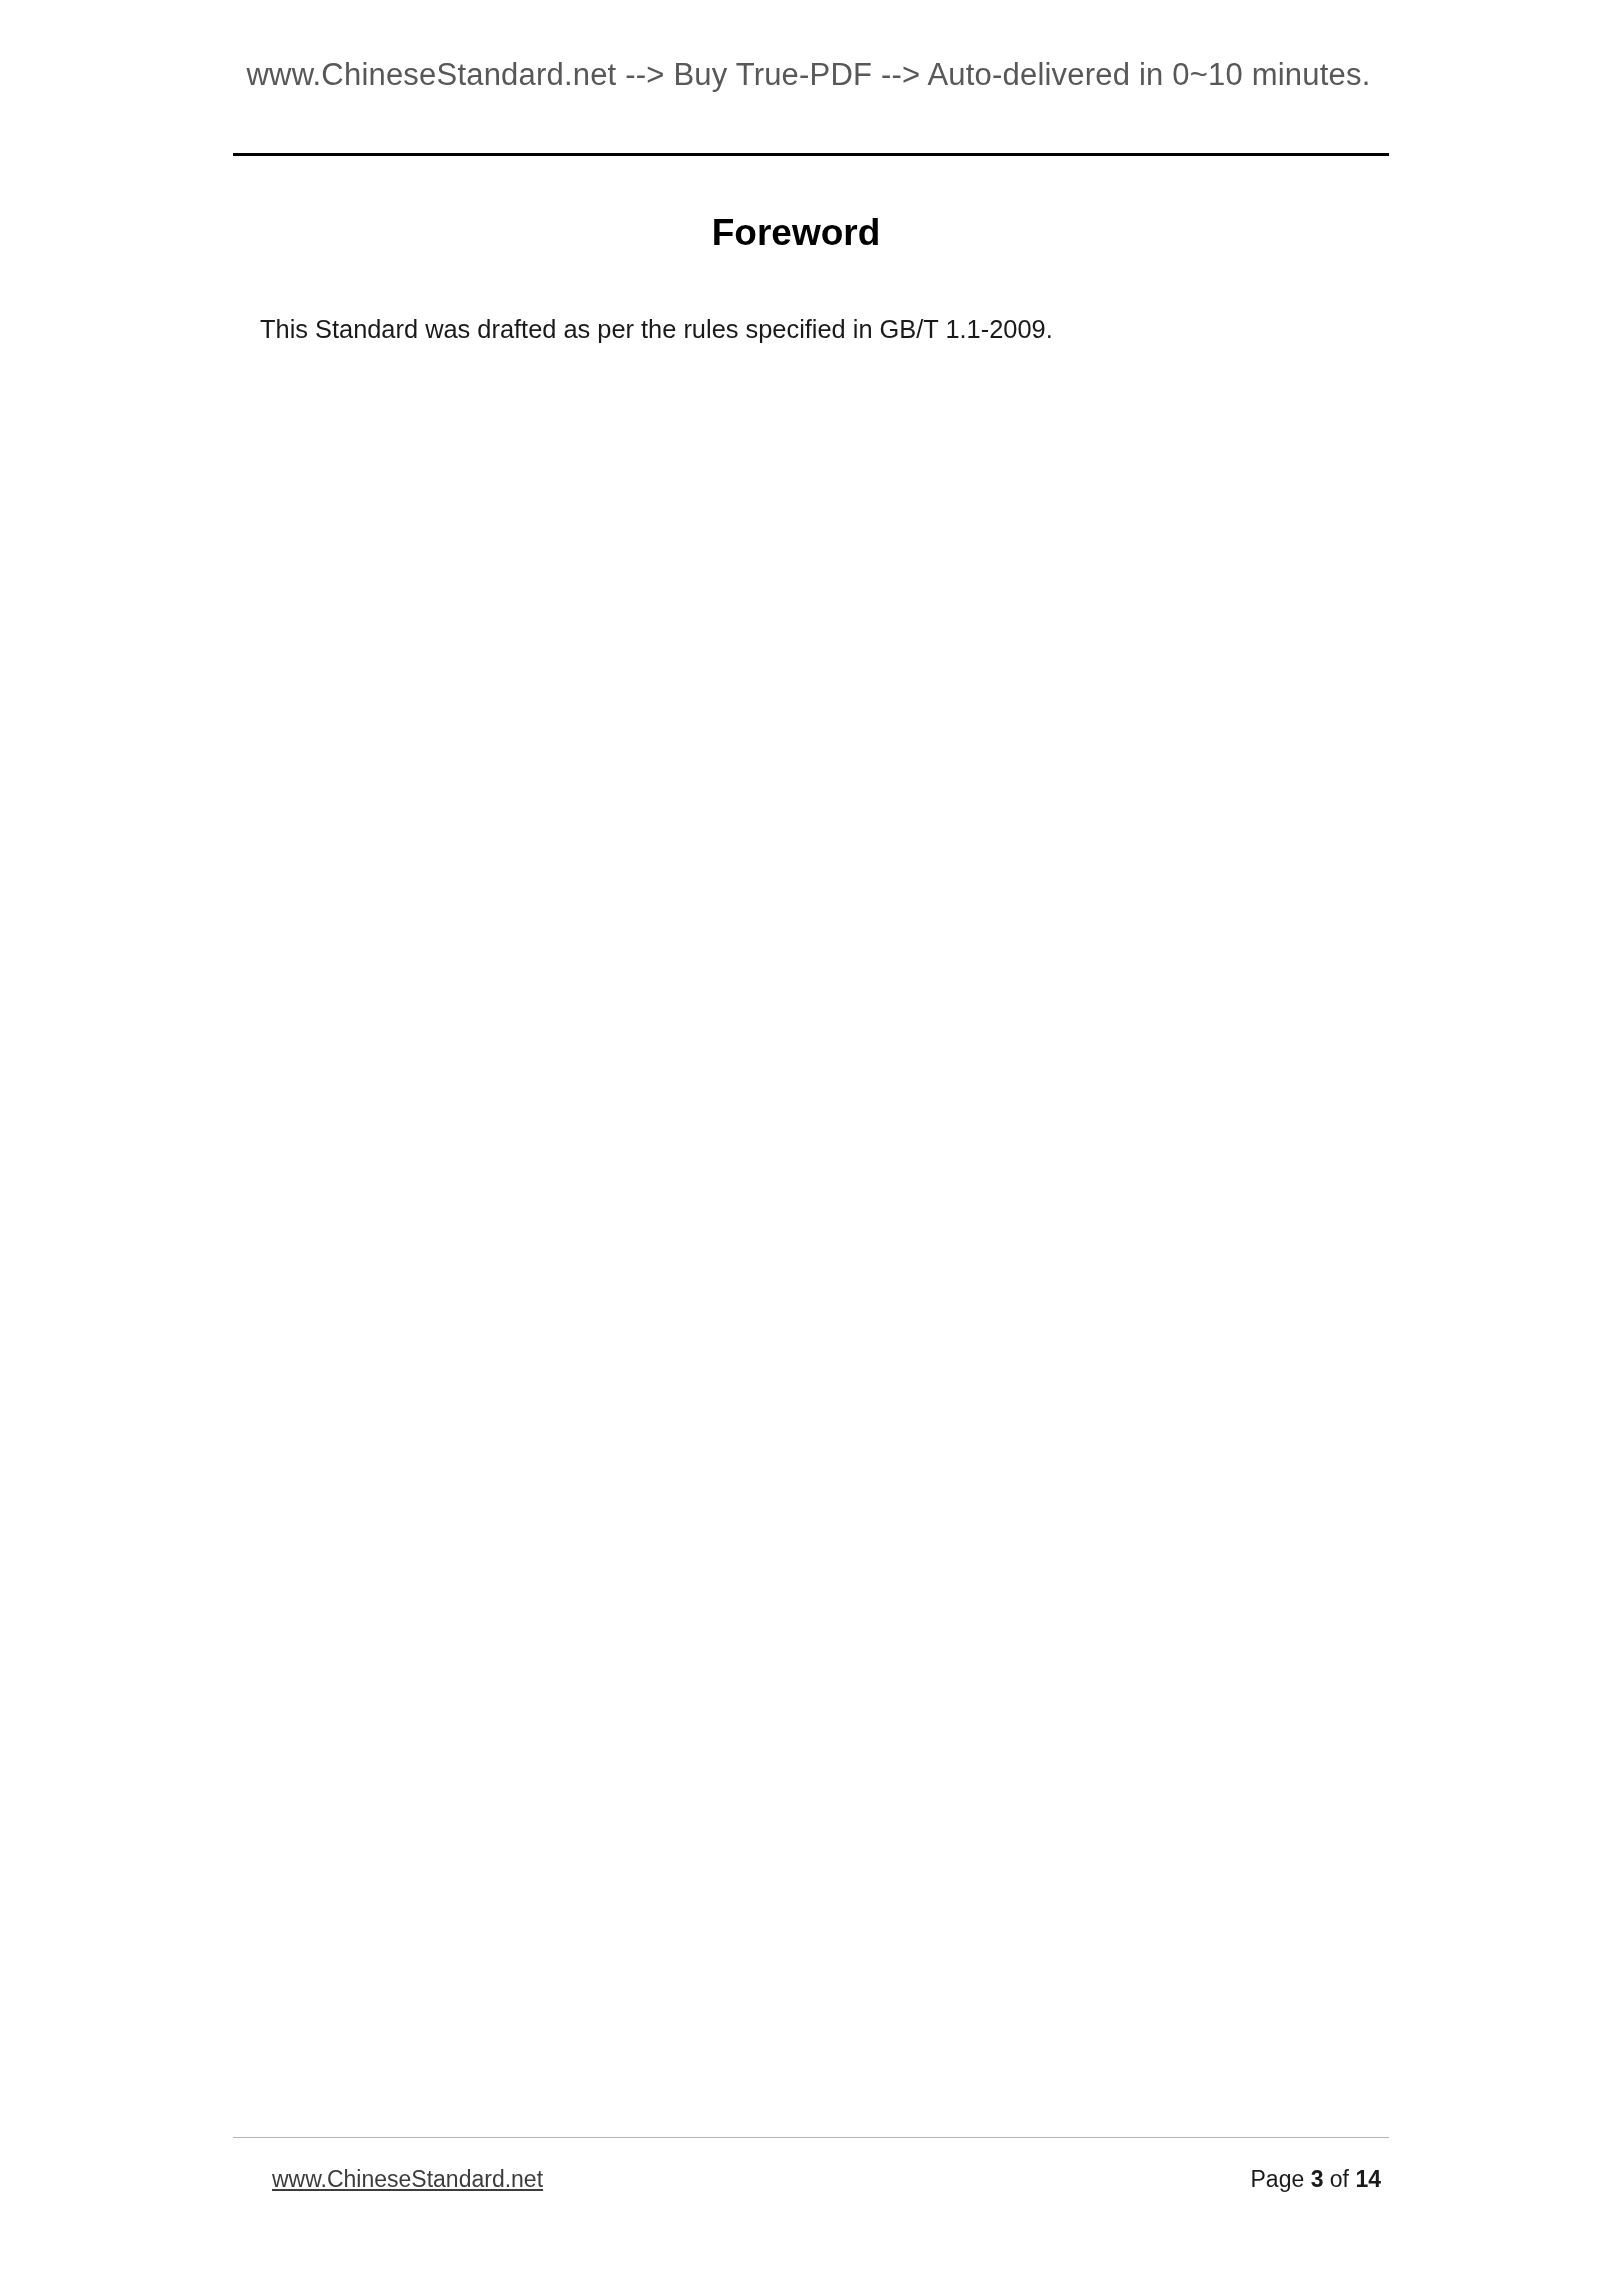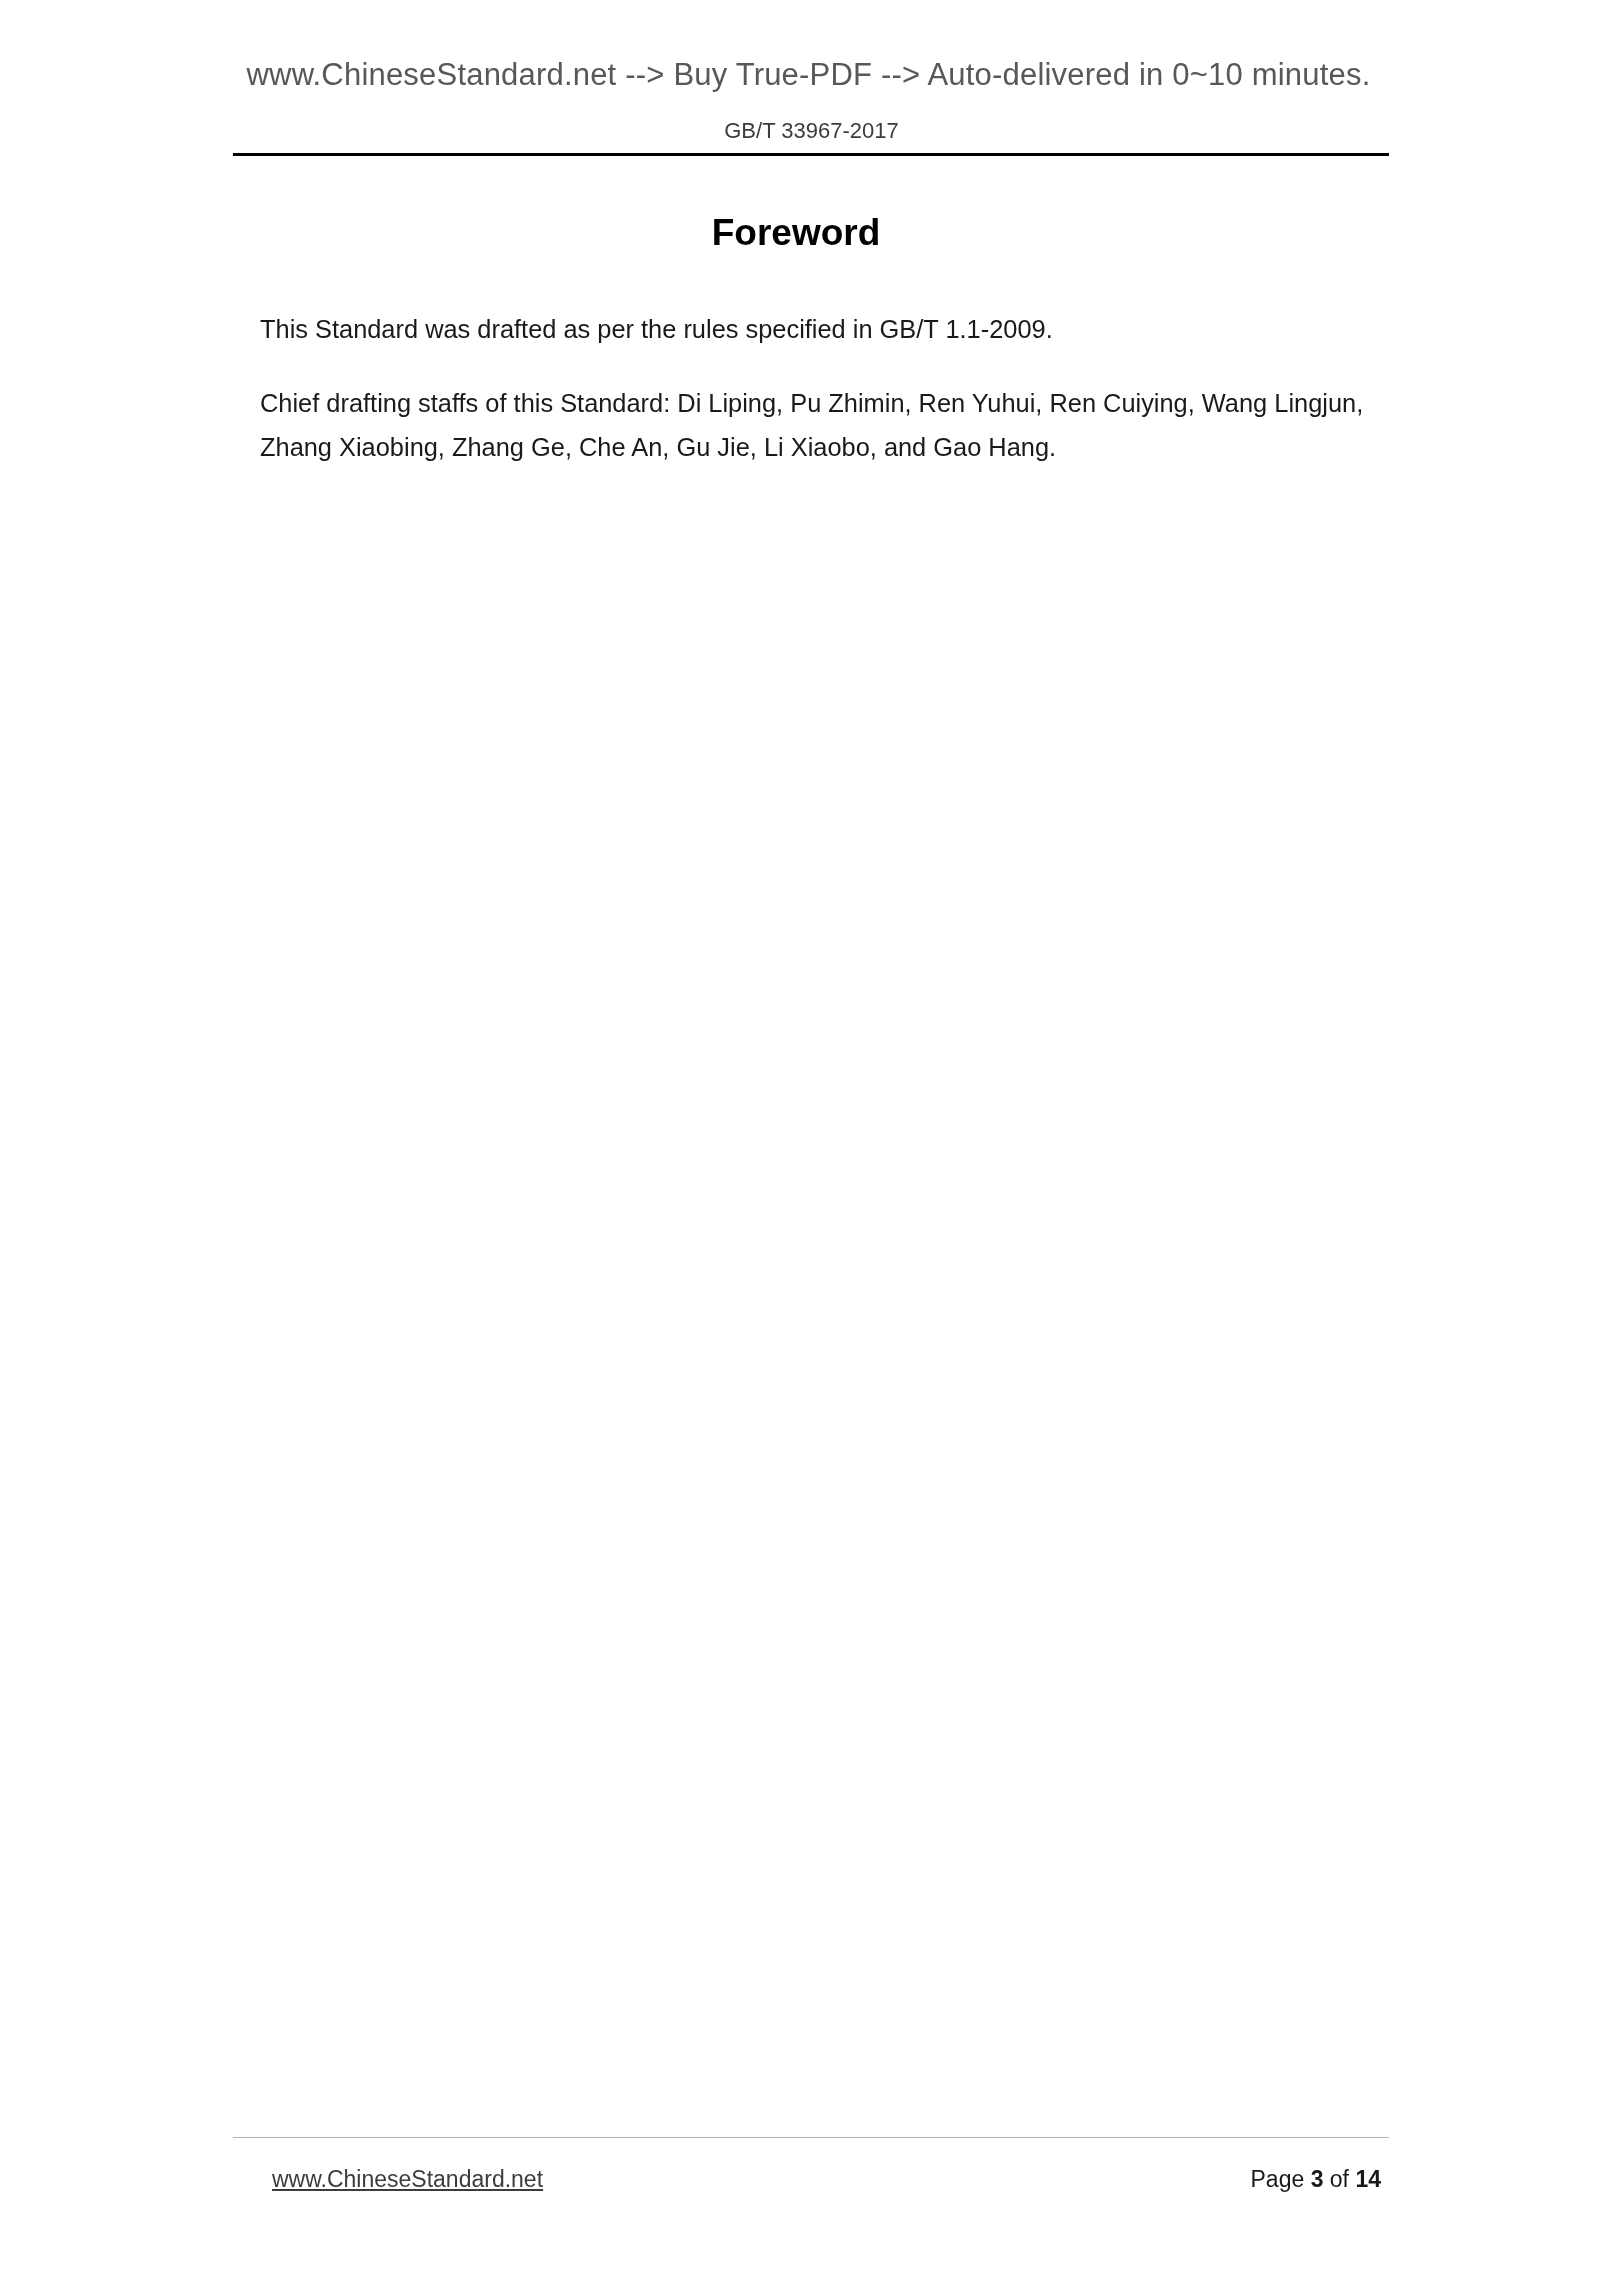--- a/index.html
+++ b/index.html
@@ -104,29 +104,27 @@
     font-weight: bold;
   }
 </style>
 </head>
 <body>
 
 <div class="page">
 
   <div class="watermark">www.ChineseStandard.net --&gt; Buy True-PDF --&gt; Auto-delivered in 0~10 minutes.</div>
 
-  <div class="std-number">GB/T 33967-2017</div>
 
   <div class="header-rule"></div>
 
   <div class="doc-title">Foreword</div>
 
   <div class="body-block">
     <p class="para">This Standard was drafted as per the rules specified in GB/T 1.1-2009.</p>
-    <p class="para">Chief drafting staffs of this Standard: Di Liping, Pu Zhimin, Ren Yuhui, Ren Cuiying, Wang Lingjun, Zhang Xiaobing, Zhang Ge, Che An, Gu Jie, Li Xiaobo, and Gao Hang.</p>
   </div>
 
   <div class="footer-rule"></div>
 
   <a class="footer-left" href="#">www.ChineseStandard.net</a>
 
   <div class="footer-right"><span>Page </span><b>3</b><span> of </span><b>14</b></div>
 
 </div>
 

